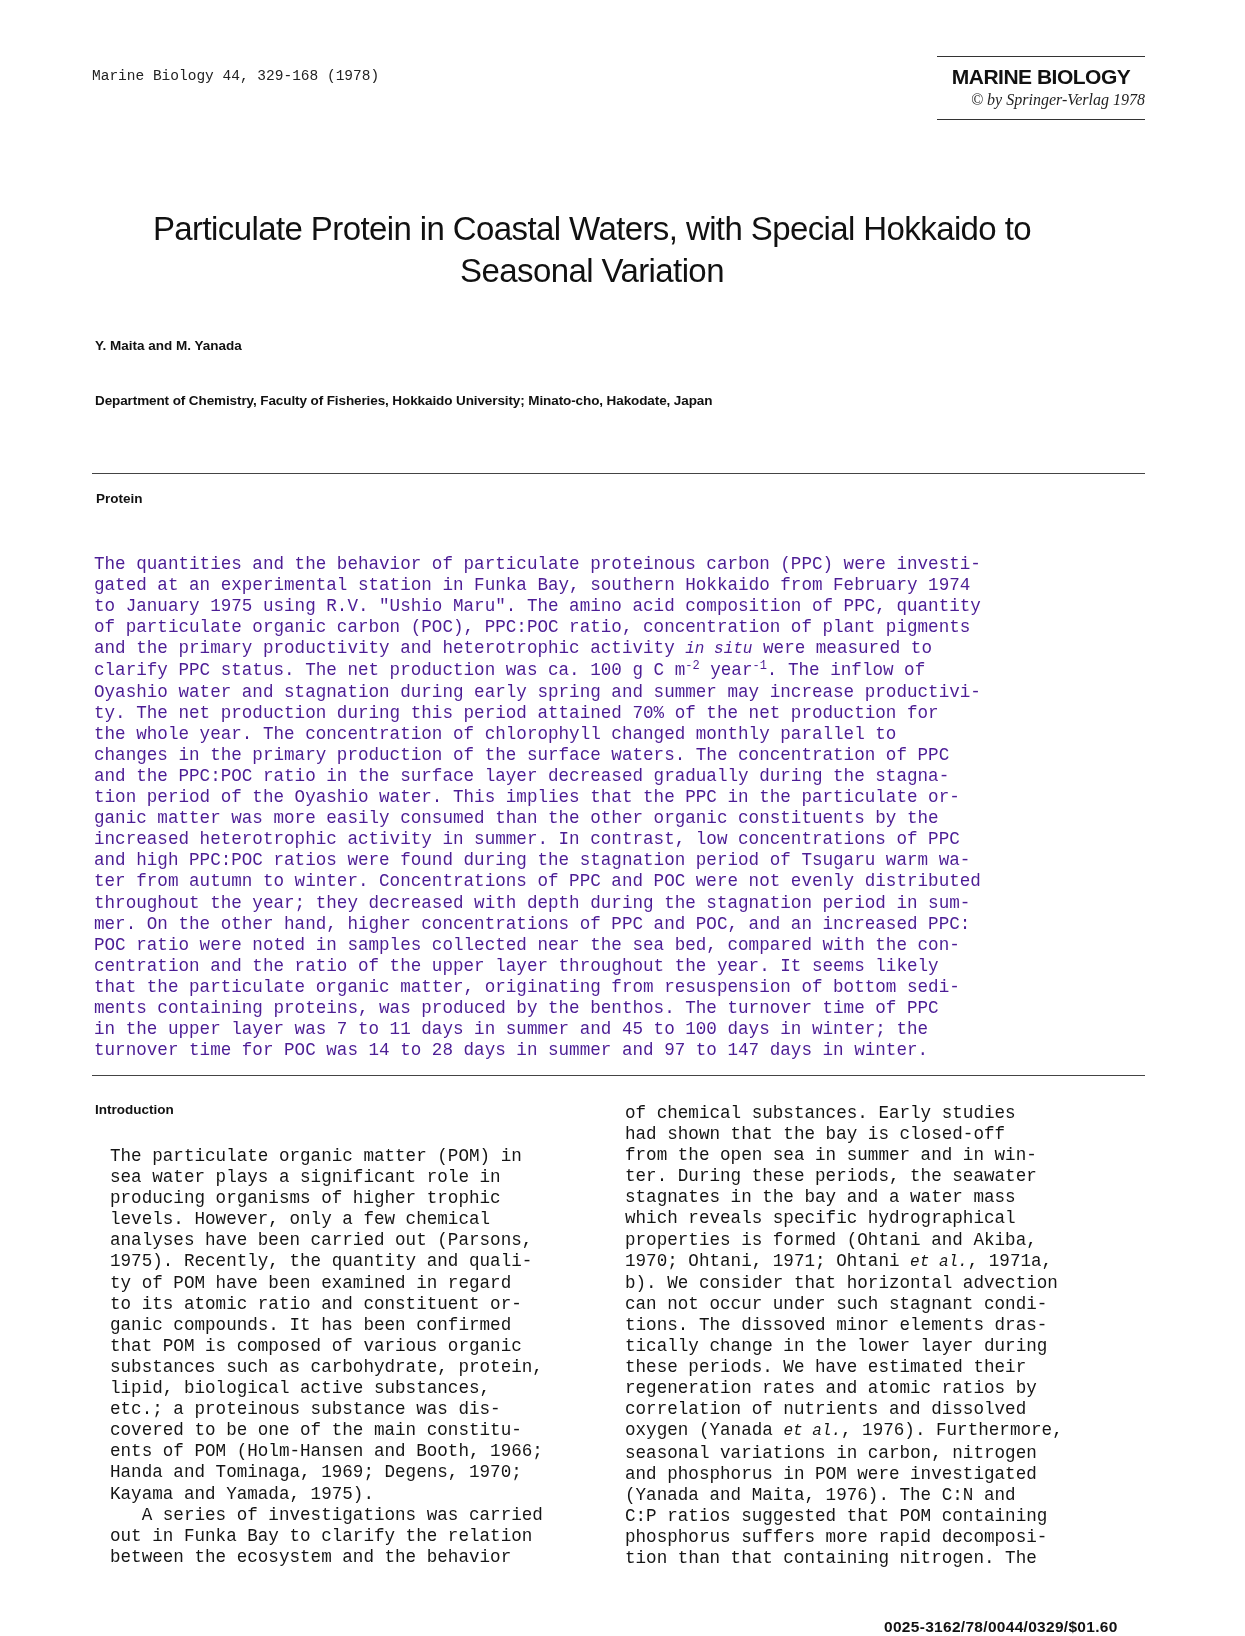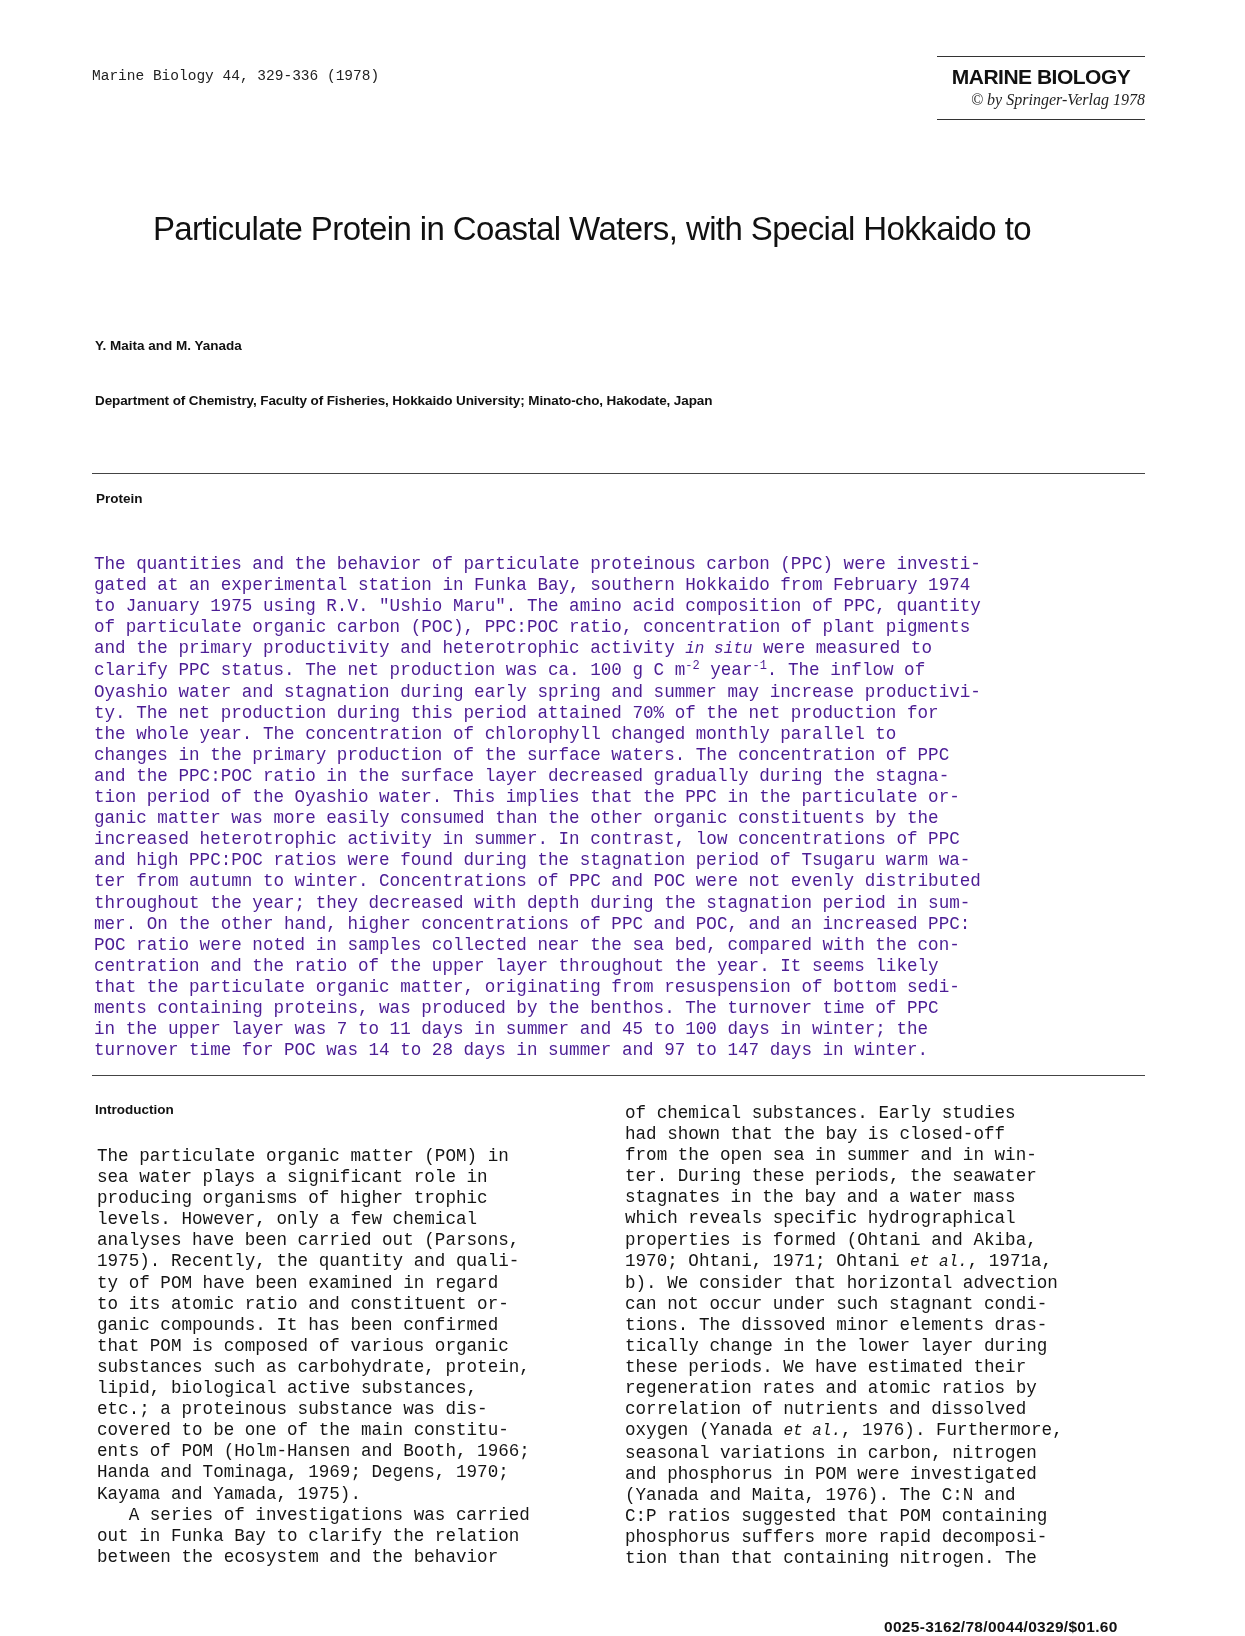--- a/index.html
+++ b/index.html
@@ -21,38 +21,39 @@
   .rule { height: 0; border-top: 1.5px solid #444; }
   #rule-top { left: 92px; top: 473px; width: 1053px; }
   #rule-mid { left: 92px; top: 1075px; width: 1053px; }
 
   #abstract-heading { left: 96px; top: 491px; font-size: 13.5px; font-weight: bold; }
   #abstract-body { left: 94px; top: 554px; width: 1060px; font-size: 17.6px; line-height: 21.1px; white-space: pre; color: #4c1d95; }
   #abstract-body sup { font-size: 12px; line-height: 0; vertical-align: 6px; }
   #abstract-body i { font-style: italic; font-size: 16px; }
 
   #intro-heading { left: 95px; top: 1102px; font-size: 13.5px; font-weight: bold; }
-  #col-left { left: 97px; top: 1146px; width: 520px; font-size: 17.6px; line-height: 21.1px; white-space: pre; color: #151515; }
+  #col-left { left: 110px; top: 1146px; width: 520px; font-size: 17.6px; line-height: 21.1px; white-space: pre; color: #151515; }
   #col-right { left: 625px; top: 1103px; width: 520px; font-size: 17.6px; line-height: 21.1px; white-space: pre; color: #151515; }
   #col-right i { font-style: italic; font-size: 16px; }
 
   #footer-code { left: 884px; top: 1597px; font-size: 15.5px; font-weight: bold; color: #111; letter-spacing: 0.3px; margin-top: 21px; }
 </style>
 </head>
 <body>
 
-<div id="running-head" class="abs mono">Marine Biology 44, 329-336 (1978)</div>
+<div id="running-head" class="abs mono">Marine Biology 44, 329-168 (1978)</div>
 
 <div id="journal-box" class="abs">
   <div id="journal-name" class="sans">MARINE BIOLOGY</div>
   <div id="journal-copy" class="serif">© by Springer-Verlag 1978</div>
 </div>
 
 <div id="title" class="abs sans">
   <div>Particulate Protein in Coastal Waters, with Special Hokkaido to</div>
+  <div>Seasonal Variation</div>
 </div>
 
 <div id="authors" class="abs sans">Y. Maita and M. Yanada</div>
 <div id="affiliation" class="abs sans">Department of Chemistry, Faculty of Fisheries, Hokkaido University; Minato-cho, Hakodate, Japan</div>
 
 <div id="rule-top" class="abs rule"></div>
 
 <div id="abstract-heading" class="abs sans">Protein</div>
 
 <div id="abstract-body" class="abs mono"><div>The quantities and the behavior of particulate proteinous carbon (PPC) were investi-</div><div>gated at an experimental station in Funka Bay, southern Hokkaido from February 1974</div><div>to January 1975 using R.V. "Ushio Maru". The amino acid composition of PPC, quantity</div><div>of particulate organic carbon (POC), PPC:POC ratio, concentration of plant pigments</div><div><span>and the primary productivity and heterotrophic activity </span><i>in situ</i><span> were measured to</span></div><div><span>clarify PPC status. The net production was ca. 100 g C m</span><sup>-2</sup><span> year</span><sup>-1</sup><span>. The inflow of</span></div><div>Oyashio water and stagnation during early spring and summer may increase productivi-</div><div>ty. The net production during this period attained 70% of the net production for</div><div>the whole year. The concentration of chlorophyll changed monthly parallel to</div><div>changes in the primary production of the surface waters. The concentration of PPC</div><div>and the PPC:POC ratio in the surface layer decreased gradually during the stagna-</div><div>tion period of the Oyashio water. This implies that the PPC in the particulate or-</div><div>ganic matter was more easily consumed than the other organic constituents by the</div><div>increased heterotrophic activity in summer. In contrast, low concentrations of PPC</div><div>and high PPC:POC ratios were found during the stagnation period of Tsugaru warm wa-</div><div>ter from autumn to winter. Concentrations of PPC and POC were not evenly distributed</div><div>throughout the year; they decreased with depth during the stagnation period in sum-</div><div>mer. On the other hand, higher concentrations of PPC and POC, and an increased PPC:</div><div>POC ratio were noted in samples collected near the sea bed, compared with the con-</div><div>centration and the ratio of the upper layer throughout the year. It seems likely</div><div>that the particulate organic matter, originating from resuspension of bottom sedi-</div><div>ments containing proteins, was produced by the benthos. The turnover time of PPC</div><div>in the upper layer was 7 to 11 days in summer and 45 to 100 days in winter; the</div><div>turnover time for POC was 14 to 28 days in summer and 97 to 147 days in winter.</div></div>

